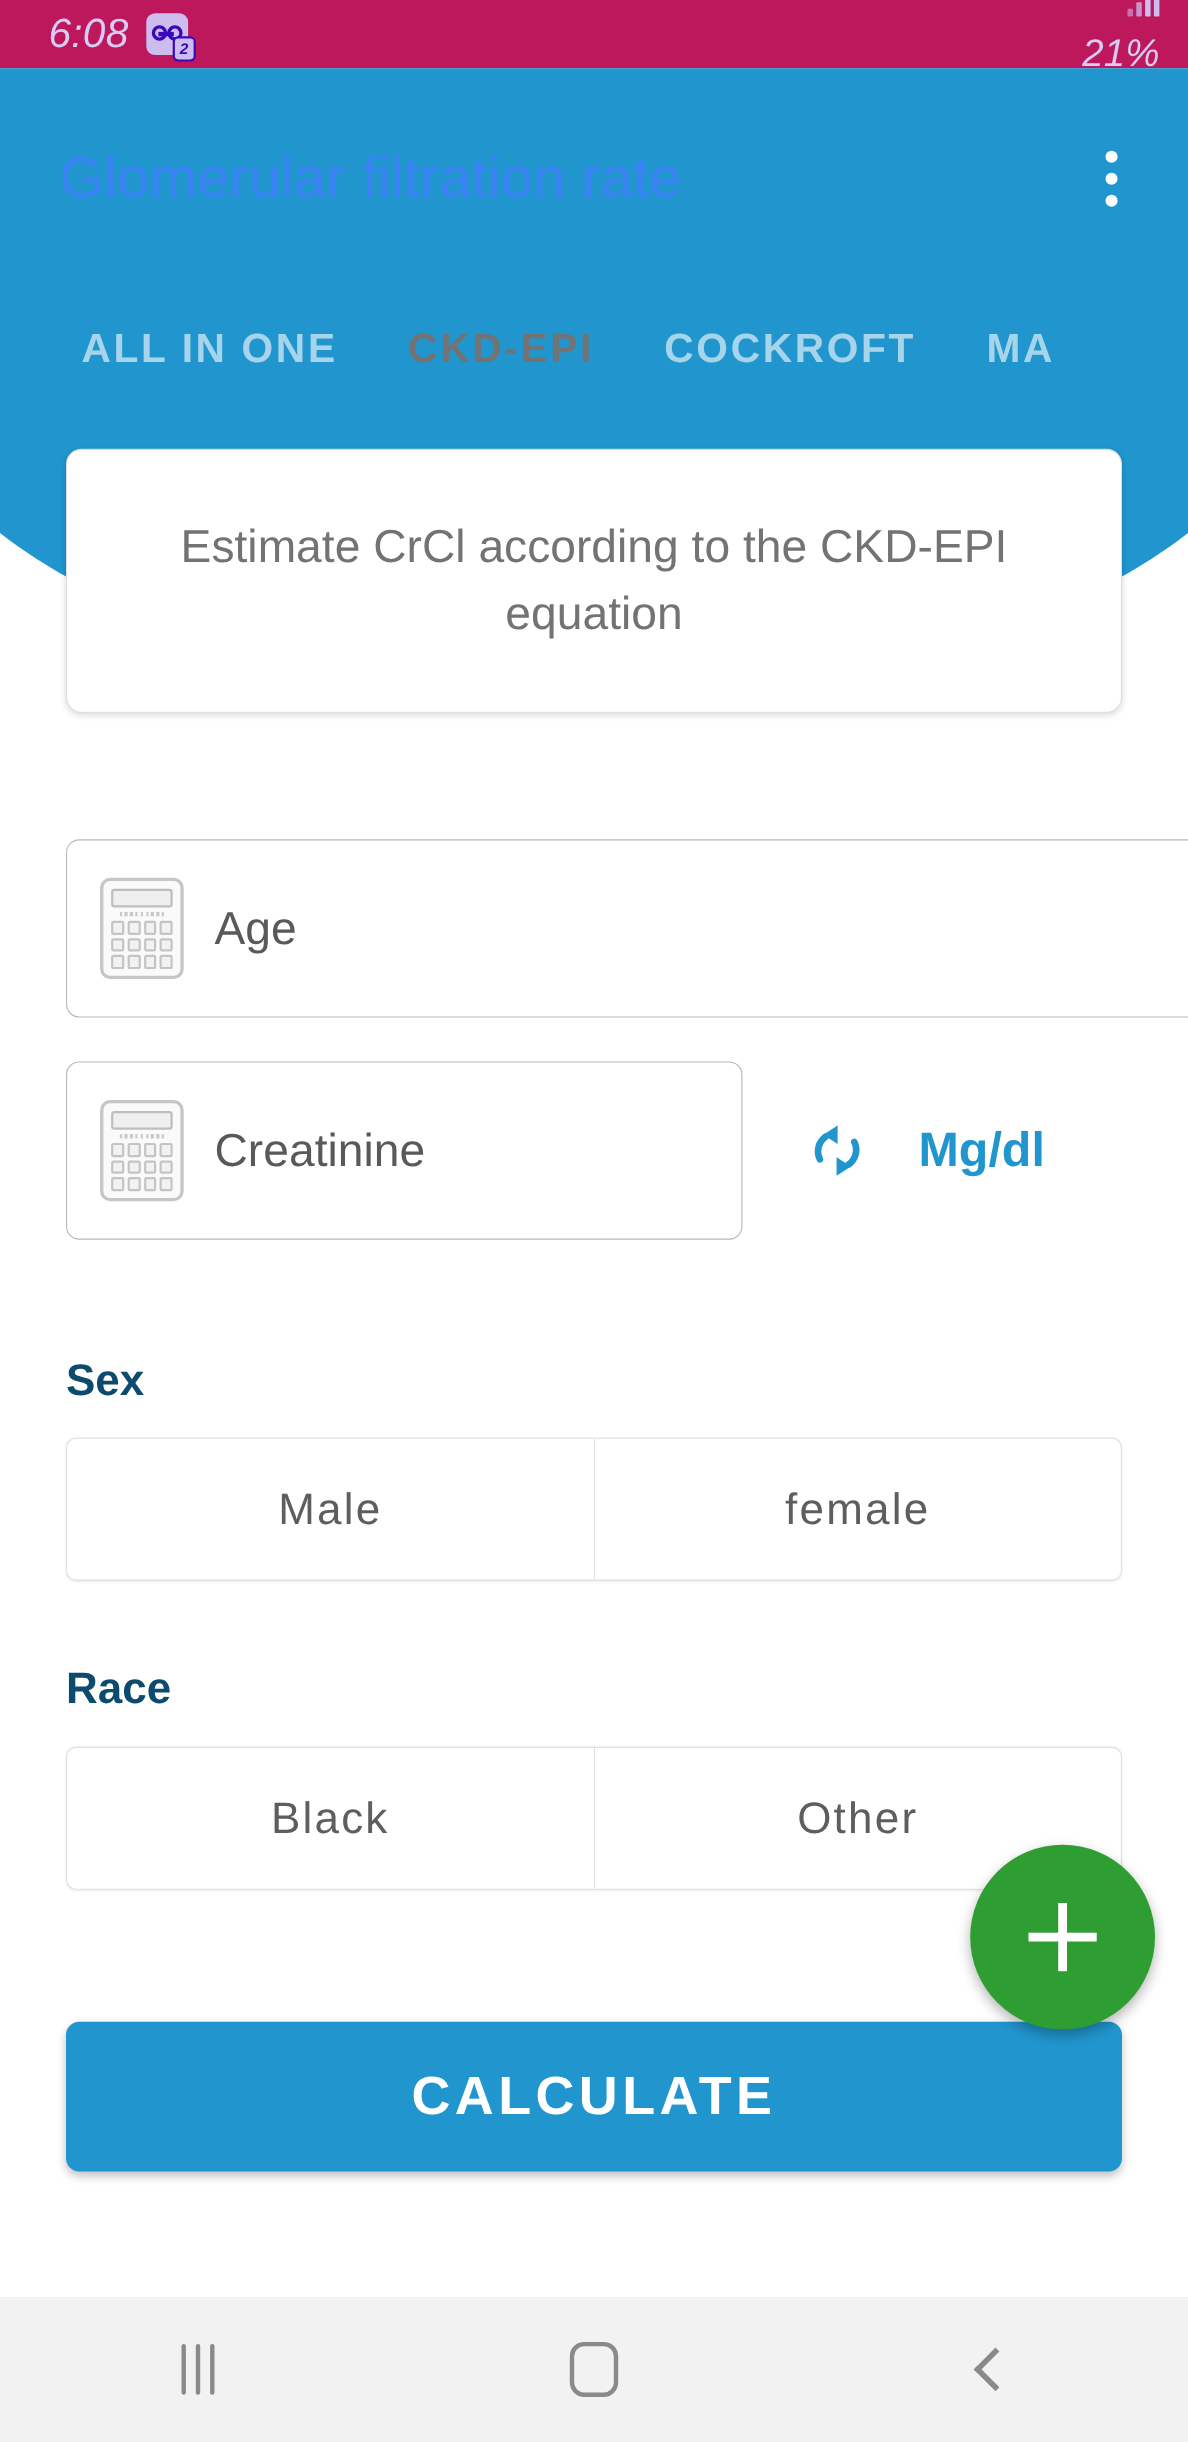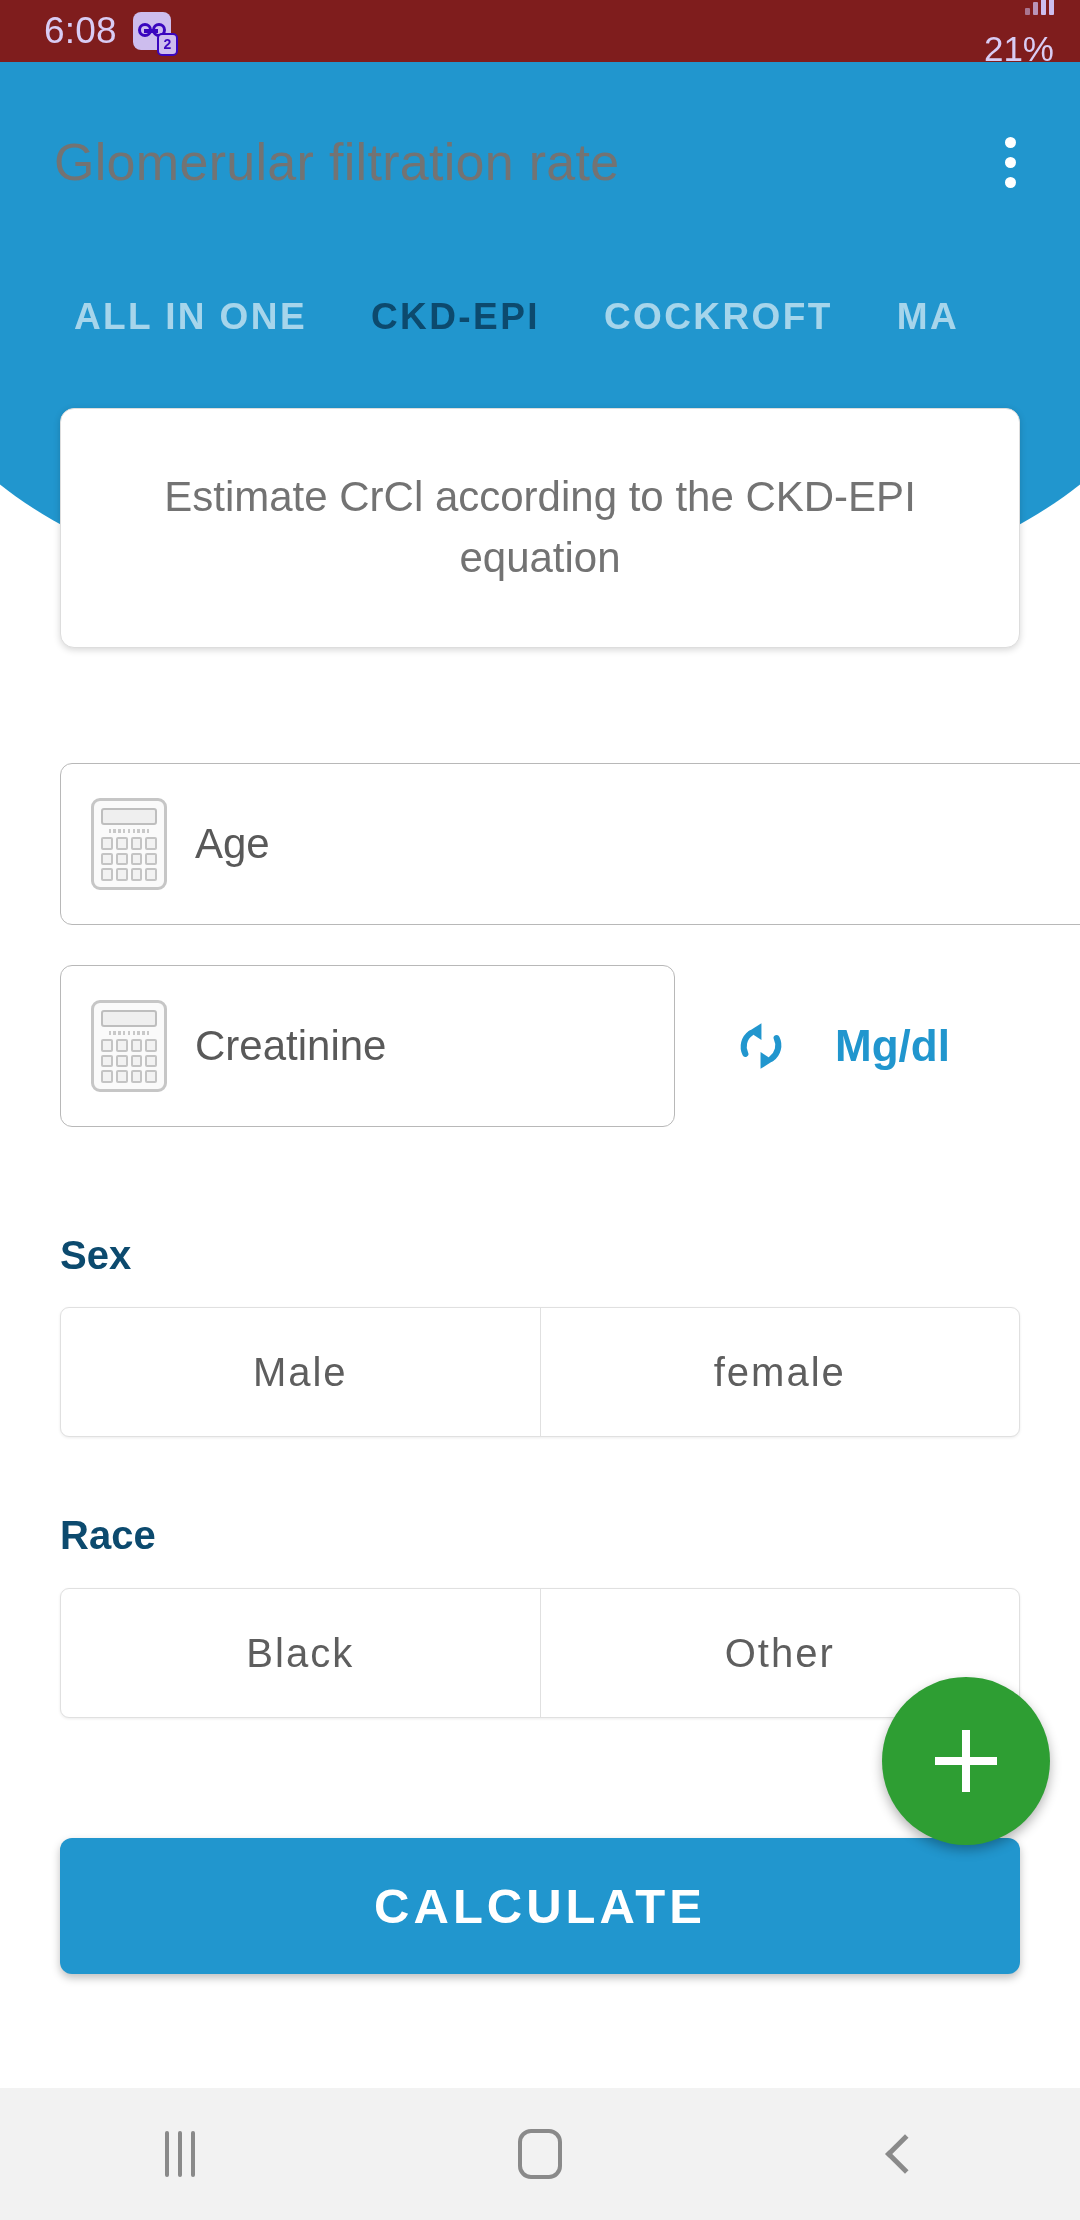--- a/index.html
+++ b/index.html
@@ -7,22 +7,23 @@
   body {
     font-family:"Liberation Sans", sans-serif;
     background:#ffffff;
     overflow:hidden;
     position:relative;
   }
 
   
   #status-bar{
     position:absolute; top:0; left:0; width:1080px; height:62px;
-    background:#7f1d1d; display:flex; align-items:center;
+    background:#be185d; display:flex; align-items:center;
     padding:0 26px 0 44px;
+    font-style:italic;
   }
   #status-left{ display:flex; align-items:center; gap:16px; }
   #clock{ color:#D9CCF4; font-size:37px; letter-spacing:.2px; }
   .vmail{
     width:38px; height:38px; border-radius:8px; background:#CDBDEE;
     position:relative; display:inline-block;
   }
   .vmail .vm-dot{
     position:absolute; top:11px; width:14px; height:14px; border-radius:50%;
     border:3.5px solid #3A06BE; background:transparent;
@@ -74,38 +75,38 @@
   }
   #header-curve{
     position:absolute; top:330px; left:-90px; width:1260px; height:300px;
     background:#2196CE; border-radius:0 0 50% 50% / 0 0 100% 100%;
     z-index:1;
   }
   #appbar{
     position:absolute; top:62px; left:0; width:1080px; height:200px;
     display:flex; align-items:center; padding:0 40px 0 54px; z-index:3;
   }
-  #app-title{ color:#737373; font-size:52px; font-weight:400; letter-spacing:.3px; }
+  #app-title{ color:#3b82f6; font-size:52px; font-weight:400; letter-spacing:.3px; }
   #overflow-menu{
     margin-left:auto; width:60px; height:84px;
     display:flex; flex-direction:column; align-items:center; justify-content:center; gap:9px;
     cursor:pointer;
   }
   #overflow-menu span{ width:11px; height:11px; border-radius:50%; background:#ffffff; display:block; }
 
   #tabbar{
     position:absolute; top:262px; left:0; width:1080px; height:110px;
     display:flex; align-items:center; z-index:3; overflow:hidden;
     padding-left:42px;
   }
   .tab{
     font-size:37px; font-weight:bold; letter-spacing:2.4px;
     color:rgba(255,255,255,.60); white-space:nowrap; padding:0 32px; cursor:pointer;
   }
-  .tab.active{ color:#0c4a6e; }
+  .tab.active{ color:#737373; }
 
   
   #content{ position:absolute; top:0; left:0; width:1080px; height:2100px; z-index:4; }
 
   #desc-card{
     position:absolute; top:408px; left:60px; width:960px; height:240px;
     background:#ffffff; border:1px solid #DDDDDD; border-radius:14px;
     box-shadow:0 2px 7px rgba(0,0,0,.16);
     display:flex; align-items:center; justify-content:center; padding:0 26px;
   }

